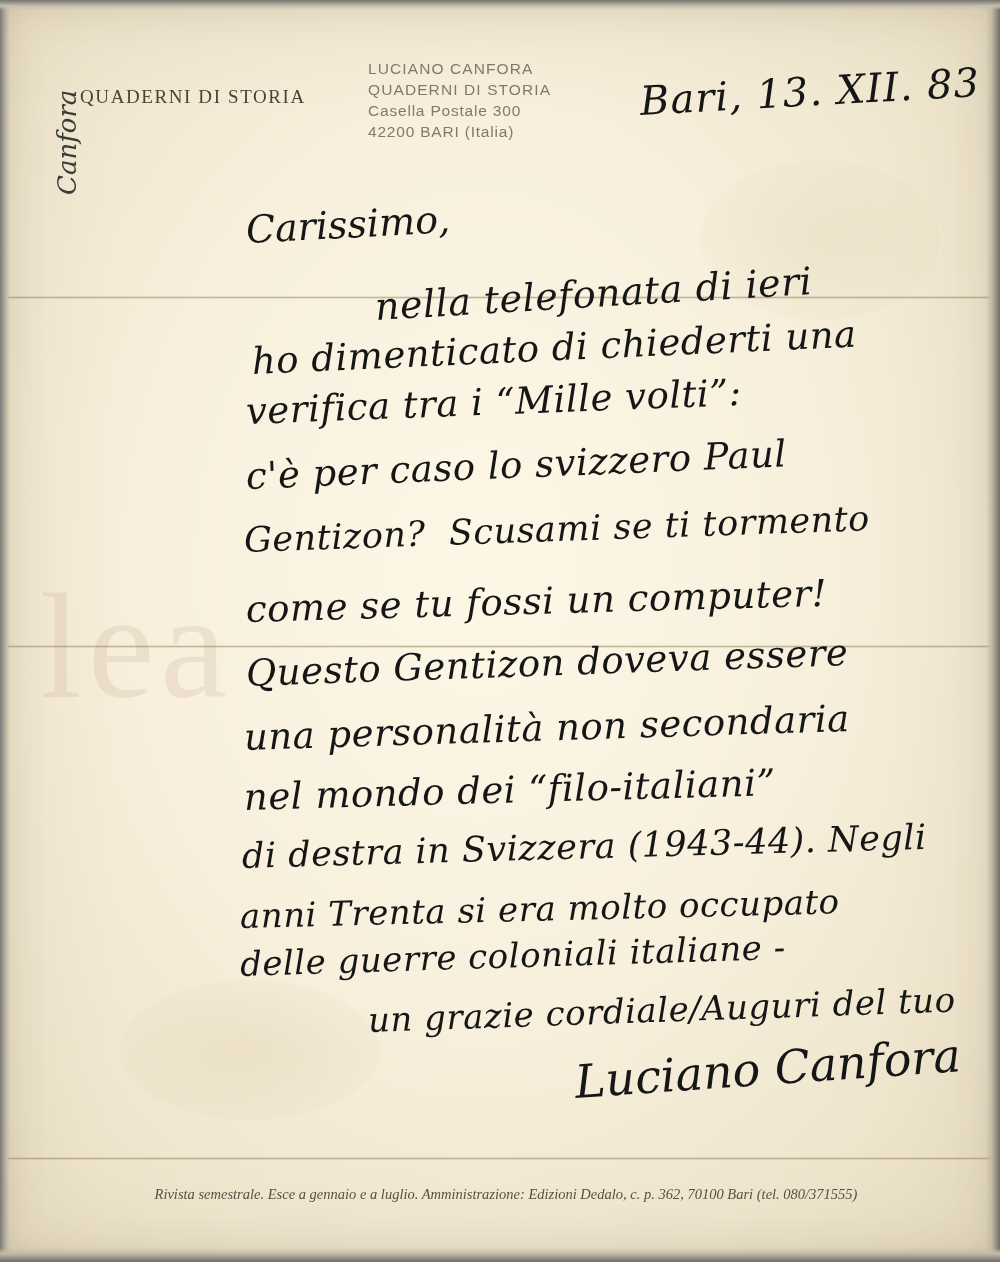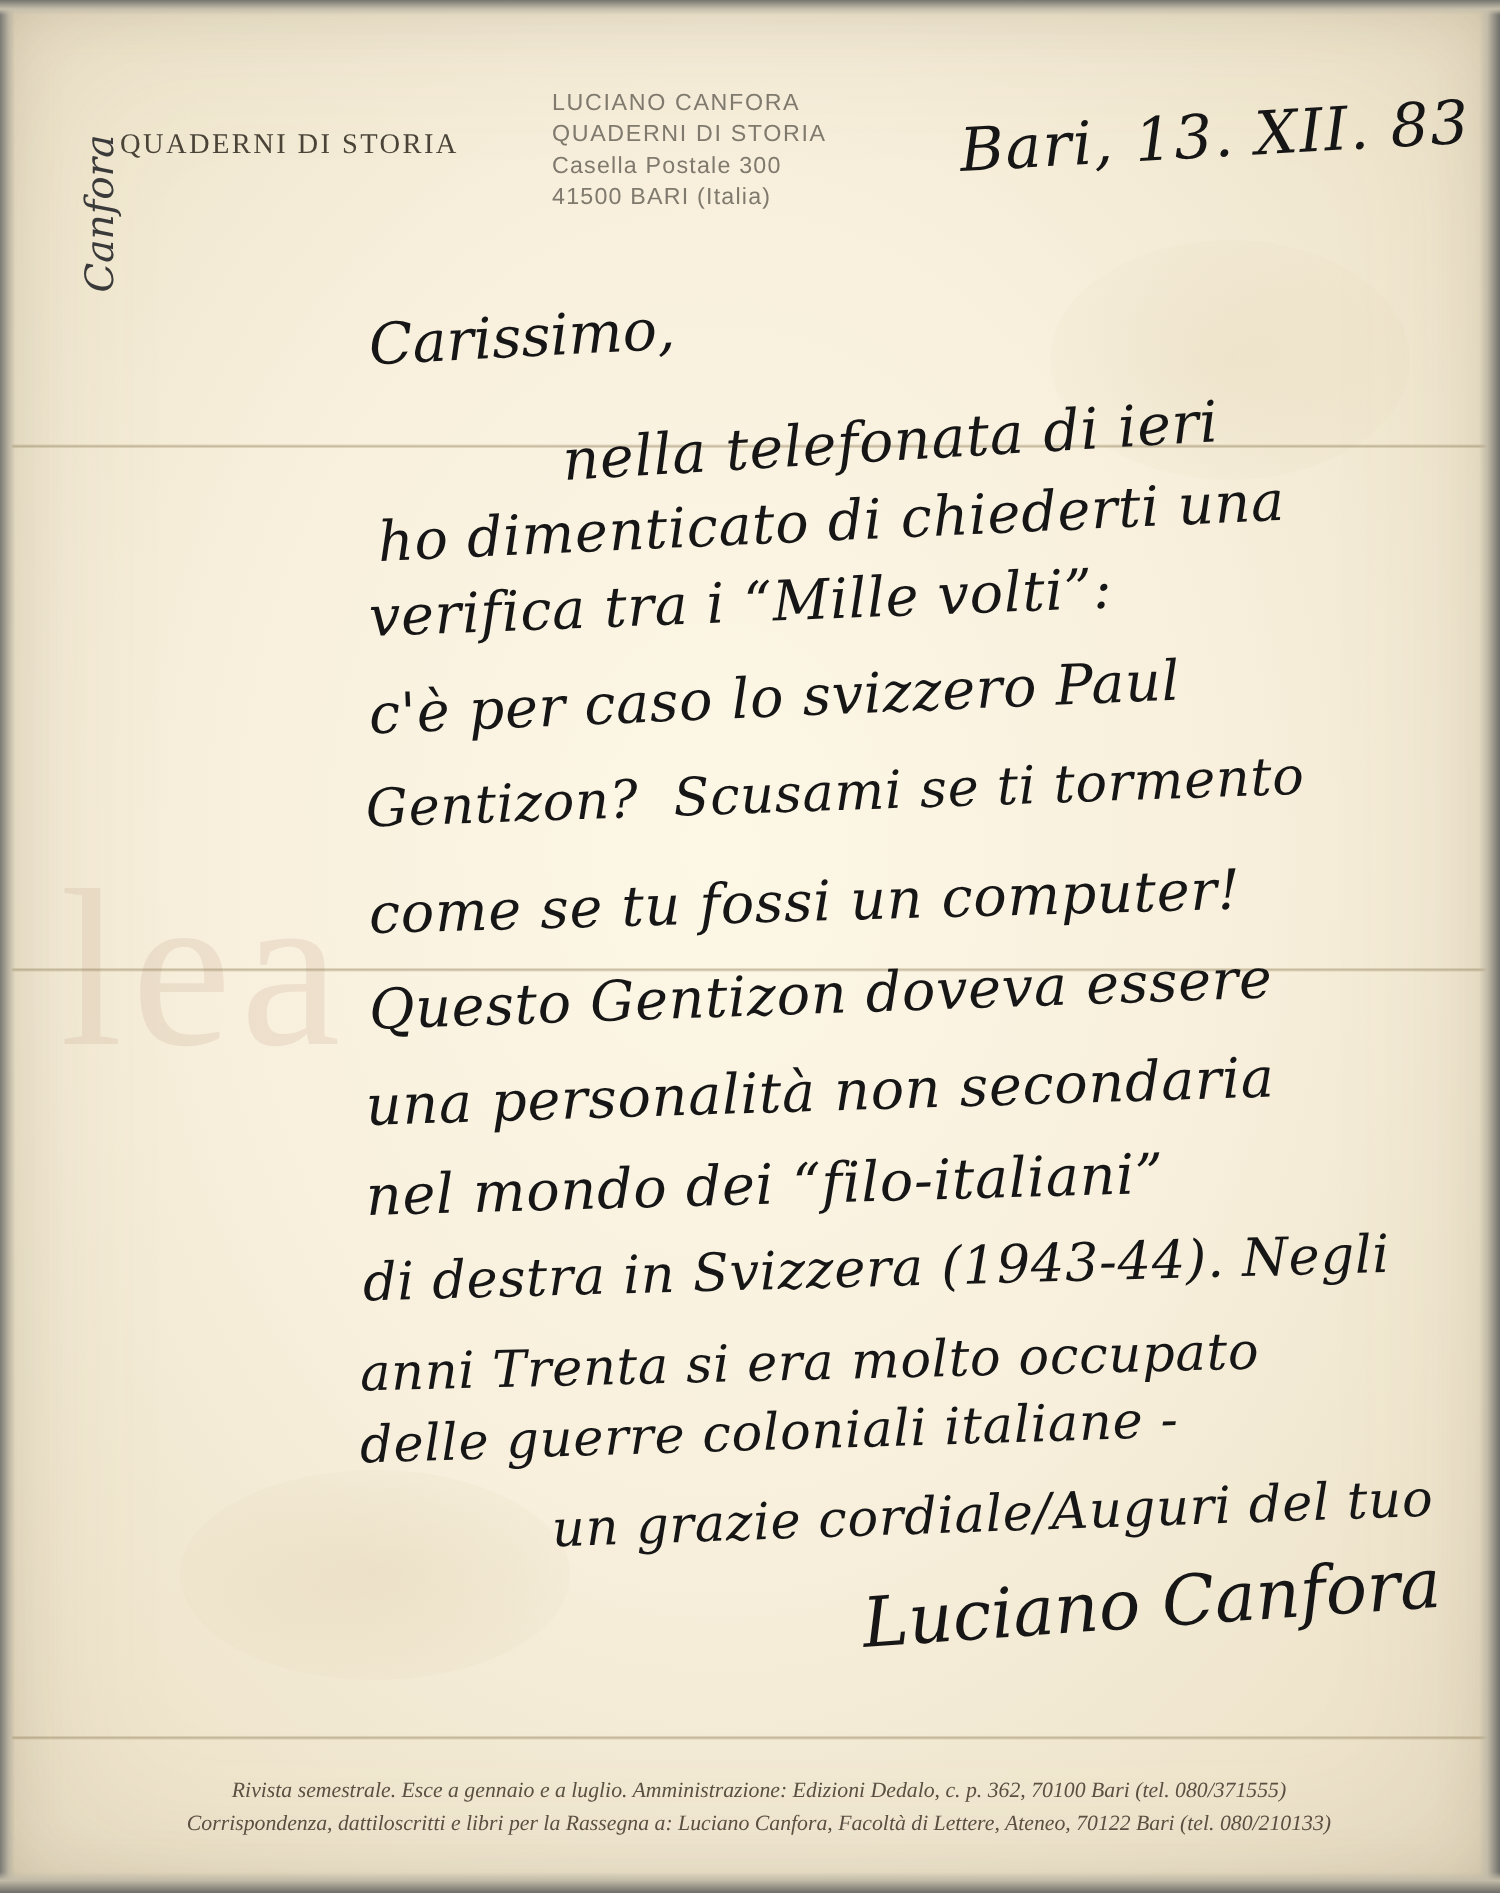--- a/index.html
+++ b/index.html
@@ -188,21 +188,21 @@
   <div class="fold f1"></div>
   <div class="fold f2"></div>
   <div class="fold f3"></div>
 
   <div class="letterhead-title">QUADERNI DI STORIA</div>
 
   <div class="letterhead-block">
     <div class="l1">LUCIANO CANFORA</div>
     <div class="l2">QUADERNI DI STORIA</div>
     <div class="l3">Casella Postale 300</div>
-    <div class="l4">41500  BARI  (Italia)</div>
+    <div class="l4">42200  BARI  (Italia)</div>
   </div>
 
   <div class="hand date-line">Bari, 13. XII. 83</div>
 
   <div class="margin-note">Canfora</div>
 
   <div class="hand salutation">Carissimo,</div>
 
   <div class="hand bodyline" style="left:375px; top:285px; transform:rotate(-3.4deg); font-size:38px;">nella telefonata di ieri</div>
   <div class="hand bodyline" style="left:252px; top:340px; transform:rotate(-2.6deg);">ho dimenticato di chiederti una</div>
@@ -216,20 +216,19 @@
   <div class="hand bodyline" style="left:242px; top:836px; transform:rotate(-1.6deg); font-size:35px;">di destra in Svizzera (1943-44). Negli</div>
   <div class="hand bodyline" style="left:240px; top:896px; transform:rotate(-1.4deg); font-size:34px;">anni Trenta si era molto occupato</div>
   <div class="hand bodyline" style="left:240px; top:944px; transform:rotate(-1.8deg); font-size:34px;">delle guerre coloniali italiane -</div>
 
   <div class="hand bodyline" style="left:368px; top:1000px; transform:rotate(-2.0deg); font-size:34px;">un grazie cordiale/Auguri del tuo</div>
 
   <div class="hand signature">Luciano Canfora</div>
 
   <div class="footer">
     <div class="ft-line"><i>Rivista semestrale. Esce a gennaio e a luglio. Amministrazione: Edizioni Dedalo, c. p. 362, 70100 Bari (tel. 080/371555)</i></div>
-    <div class="ft-line"><i>Corrispondenza, dattiloscritti e libri per la Rassegna a: Luciano Canfora, Facoltà di Lettere, Ateneo, 70122 Bari (tel. 080/210133)</i></div>
   </div>
 
   <div class="edge-strip edge-left"></div>
   <div class="edge-strip edge-right"></div>
   <div class="edge-strip edge-top"></div>
   <div class="edge-strip edge-bottom"></div>
 </div>
 
 </body></html>

